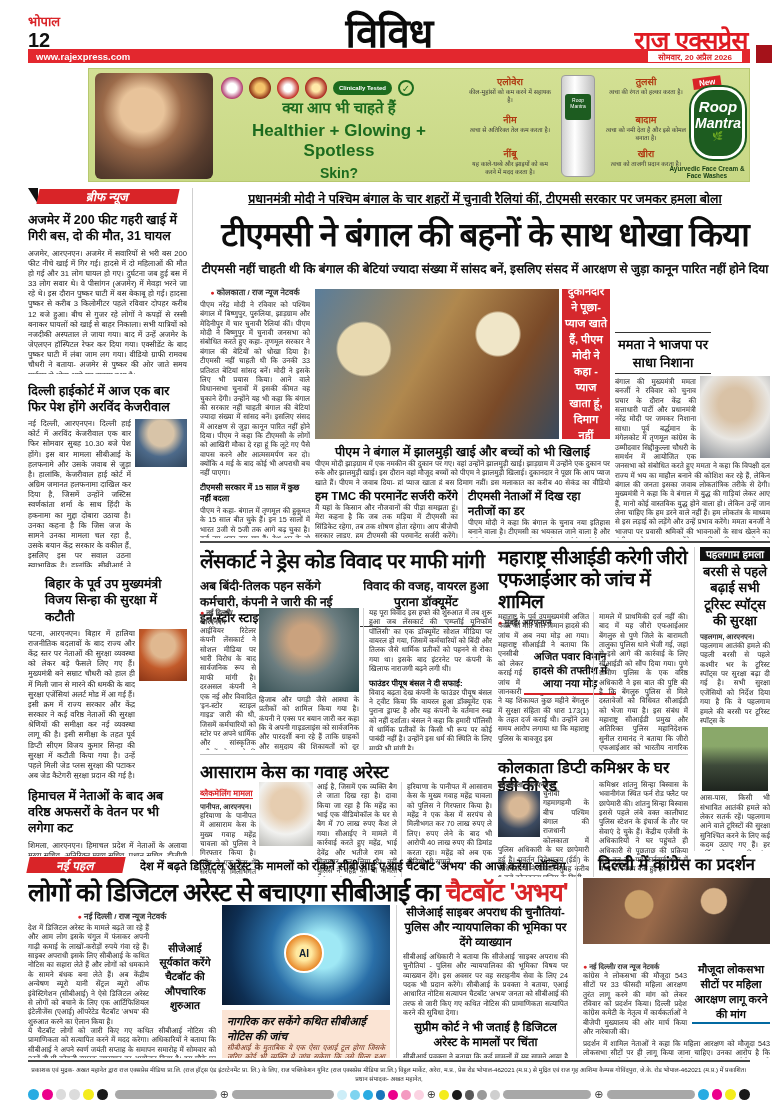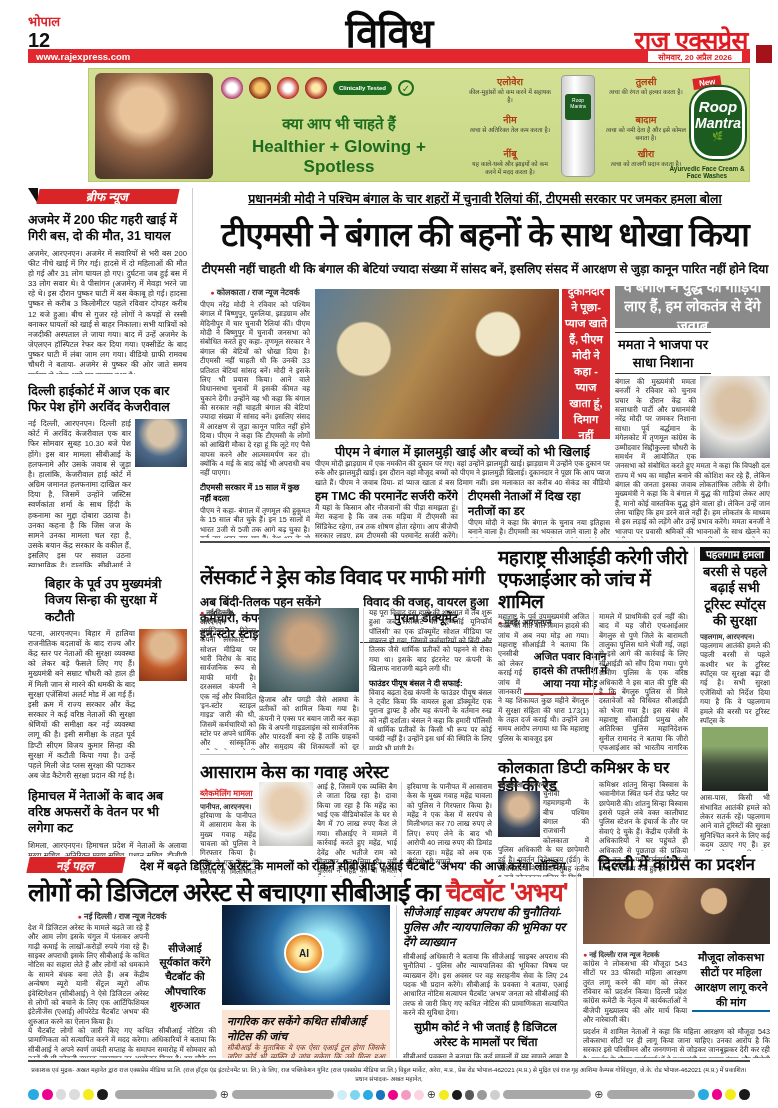--- a/index.html
+++ b/index.html
@@ -62,21 +62,21 @@
   <div class="abs ad clip" style="left:88px;top:68px;width:662px;height:114px;">
     <div class="abs" style="left:6px;top:4px;width:118px;height:106px;border-radius:6px;background:radial-gradient(circle at 40% 35%,#e8c39a 0 22%,#9c6b4a 40%,#5d4030 70%,#3a2a22 100%);"></div>
     <div class="abs" style="left:132px;top:8px;display:flex;gap:6px;">
       <span style="width:22px;height:22px;border-radius:50%;background:radial-gradient(#fff 30%,#b03a6e 70%);display:inline-block;"></span>
       <span style="width:22px;height:22px;border-radius:50%;background:radial-gradient(#f5c36a 30%,#8a2d12 70%);display:inline-block;"></span>
       <span style="width:22px;height:22px;border-radius:50%;background:radial-gradient(#fff 25%,#c0281e 70%);display:inline-block;"></span>
       <span style="width:22px;height:22px;border-radius:50%;background:radial-gradient(#ffe9a8 25%,#a8231c 70%);display:inline-block;"></span>
       <span style="background:#1c6b1e;color:#fff;font-size:6px;font-weight:bold;border-radius:9px;padding:2px 6px;height:14px;display:inline-flex;align-items:center;margin-top:4px;">Clinically Tested</span>
       <span style="width:16px;height:16px;border-radius:50%;border:2px solid #1c6b1e;color:#1c6b1e;font-size:10px;font-weight:bold;display:inline-flex;align-items:center;justify-content:center;margin-top:3px;">✓</span>
     </div>
-    <div class="abs" style="left:130px;top:44px;width:240px;text-align:center;">
+    <div class="abs" style="left:130px;top:28px;width:240px;text-align:center;">
       <div class="ad-green" style="font-size:15px;font-weight:bold;">क्या आप भी चाहते हैं</div>
       <div class="ad-green" style="font-size:17px;font-weight:800;margin-top:4px;">Healthier + Glowing + Spotless</div>
       <div class="ad-green" style="font-size:14px;font-weight:800;margin-top:4px;">Skin?</div>
     </div>
 
     <div class="abs" style="left:378px;top:6px;width:86px;text-align:center;">
       <div class="ing-name">एलोवेरा</div>
       <div class="ing-desc">कील-मुहांसों को कम करने में सहायक है।</div>
     </div>
     <div class="abs" style="left:378px;top:44px;width:86px;text-align:center;">
@@ -155,42 +155,39 @@
     <div class="bt2">पीएम ने कहा- बंगाल में तृणमूल की हुकूमत के 15 साल बीत चुके हैं। इन 15 सालों में भारत 3जी से 5जी तक आगे बढ़ चुका है। कई नए शहर बस गए हैं। देश भर के दो दर्जन शहरों तक मेट्रो पहुंच चुकी है। भारत ने चांद के दक्षिणी ध्रुव पर तिरंगा फहरा दिया है। 15 सालों में भारत दुनिया का तीसरा सबसे बड़ा स्टार्टअप इकोसिस्टम बन गया है। लेकिन इस दौर टीएमसी सरकार में इन 15 सालों में कुछ नहीं बदला।</div>
   </div>
 
   <div class="abs" style="left:315px;top:289px;width:244px;height:150px;background:radial-gradient(circle at 20% 40%,#e8d9b0 0 12%,transparent 13%),radial-gradient(circle at 75% 30%,#f0e6c8 0 10%,transparent 11%),linear-gradient(120deg,#5a7d9a,#b0884e 45%,#7a4a28 75%,#394a5c);"></div>
   <div class="abs hl" style="left:315px;top:443px;width:295px;font-size:12.5px;text-align:center;">पीएम ने बंगाल में झालमुड़ी खाई और बच्चों को भी खिलाई</div>
   <div class="abs stallbox" style="left:562px;top:289px;width:48px;height:150px;display:flex;align-items:center;justify-content:center;padding:3px;">
     <span>दुकानदार ने पूछा- प्याज खाते हैं, पीएम मोदी ने कहा - प्याज खाता हूं, दिमाग नहीं</span>
   </div>
   <div class="abs bt2 clip" style="left:315px;top:459px;width:295px;height:26px;">पीएम मोदी झाड़ग्राम में एक नमकीन की दुकान पर गए। वहां उन्होंने झालमुड़ी खाई। झाड़ग्राम में उन्होंने एक दुकान पर रुके और झालमुड़ी खाई। इस दौरान वहां मौजूद बच्चों को पीएम ने झालमुड़ी खिलाई। दुकानदार ने पूछा कि आप प्याज खाते हैं। पीएम ने जवाब दिया- हां प्याज खाता हूं बस दिमाग नहीं। इस मुलाकात का करीब 40 सेकंड का वीडियो अपने सोशल मीडिया अकाउंट पर शेयर किया। साथ ही कुछ तस्वीरें भी शेयर कीं।</div>
 
-  <div class="abs graybox" style="left:615px;top:286px;width:155px;height:42px;display:flex;align-items:center;justify-content:center;padding:2px 6px;">
-    <span>वे बंगाल में युद्ध की गाड़ियां लाए हैं, हम लोकतंत्र से देंगे जवाब</span>
-  </div>
   <div class="abs clip" style="left:615px;top:332px;width:155px;height:206px;">
     <div class="hl" style="font-size:13px;text-align:center;border-top:1px solid #333;border-bottom:1px solid #333;padding:2px 0;width:96px;">ममता ने भाजपा पर साधा निशाना</div>
     <div style="float:right;width:70px;height:82px;margin:2px 0 3px 4px;background:radial-gradient(circle at 50% 35%,#d9c2a6 0 26%,#e8e6e2 55%,#8a8f96 100%);"></div>
     <div class="bt2" style="margin-top:3px;">बंगाल की मुख्यमंत्री ममता बनर्जी ने रविवार को चुनाव प्रचार के दौरान केंद्र की सत्ताधारी पार्टी और प्रधानमंत्री नरेंद्र मोदी पर जमकर निशाना साधा। पूर्व बर्द्धमान के मंगेलकोट में तृणमूल कांग्रेस के उम्मीदवार सिद्दीकुल्ला चौधरी के समर्थन में आयोजित एक जनसभा को संबोधित करते हुए ममता ने कहा कि विपक्षी दल राज्य में भय का माहौल बनाने की कोशिश कर रहे हैं, लेकिन बंगाल की जनता इसका जवाब लोकतांत्रिक तरीके से देगी। मुख्यमंत्री ने कहा कि वे बंगाल में युद्ध की गाड़ियां लेकर आए हैं, मानो कोई वास्तविक युद्ध होने वाला हो। लेकिन उन्हें जान लेना चाहिए कि हम डरने वाले नहीं हैं। हम लोकतंत्र के माध्यम से इस लड़ाई को लड़ेंगे और उन्हें प्रभाव करेंगे। ममता बनर्जी ने भाजपा पर प्रवासी श्रमिकों की भावनाओं के साथ खेलने का गंभीर आरोप लगाया। उन्होंने दावा किया कि बाहर से आने वाले मजदूरों को धार्मिक डंडों की शपथ दिलाकर भाजपा के पक्ष में मतदान करने के लिए मजबूर किया जा रहा है। मुख्यमंत्री ने दांव कसते हुए कहा कि प्रवासी श्रमिकों को गीता और अन्य धर्मग्रंथों की कसम खिलाई जा रही है कि वे भाजपा को ही वोट देंगे। यह राजनीति का गिरता हुआ स्तर है।</div>
   </div>
 
   <div class="abs clip" style="left:315px;top:488px;width:143px;height:50px;">
     <div class="hl" style="font-size:11.5px;">हम TMC की परमानेंट सर्जरी करेंगे</div>
     <div class="bt2">मैं यहां के किसान और नौजवानों की पीड़ा समझता हूं। मेरा कहना है कि जब तक मड़िया में टीएमसी का सिंडिकेट रहेगा, तब तक शोषण होता रहेगा। आप बीजेपी सरकार लाइए, हम टीएमसी की परमानेंट सर्जरी करेंगे। टीएमसी की सरकार बंगाल टाइगर की खाल में डर गई है। यह बंगाल टाइगर वहां की जनता है।</div>
   </div>
   <div class="abs clip col-rule" style="left:462px;top:488px;width:148px;height:50px;padding-left:5px;">
     <div class="hl" style="font-size:11.5px;">टीएमसी नेताओं में दिख रहा नतीजों का डर</div>
     <div class="bt2">पीएम मोदी ने कहा कि बंगाल के चुनाव नया इतिहास बनाने वाला है। टीएमसी का भयकाल जाने वाला है और बीजेपी का सेवाकाल आने वाला है। 4 मई के नतीजे क्या होंगे इसका असर अभी से ही टीएमसी के नेताओं की भाषा में दिख रहा है।</div>
   </div>
 
   <div class="abs rule-h" style="left:200px;top:541px;width:570px;"></div>
 
   <div class="abs" style="left:200px;top:547px;width:292px;">
-    <h2 class="hl" style="font-size:20px;letter-spacing:-.5px;white-space:nowrap;overflow:hidden;margin-top:16px;">लेंसकार्ट ने ड्रेस कोड विवाद पर माफी मांगी</h2>
+    <h2 class="hl" style="font-size:20px;letter-spacing:-.5px;white-space:nowrap;overflow:hidden;">लेंसकार्ट ने ड्रेस कोड विवाद पर माफी मांगी</h2>
     <div style="display:flex;margin-top:4px;">
       <div class="hl" style="font-size:12px;width:152px;line-height:1.35;">अब बिंदी-तिलक पहन सकेंगे कर्मचारी, कंपनी ने जारी की नई इन-स्टोर स्टाइल गाइडलाइन</div>
       <div class="hl" style="font-size:12px;width:132px;margin-left:8px;text-align:center;border-bottom:1px solid #333;line-height:1.35;">विवाद की वजह, वायरल हुआ पुराना डॉक्यूमेंट</div>
     </div>
   </div>
   <div class="abs clip" style="left:200px;top:608px;width:56px;height:142px;">
     <div class="byline" style="font-size:7px;"><span class="dot">●</span> <span>नई दिल्ली/ आरएनएन</span></div>
     <div class="bt2">आईवियर रिटेलर कंपनी लेंसकार्ट ने सोशल मीडिया पर भारी विरोध के बाद सार्वजनिक रूप से माफी मांगी है। दरअसल कंपनी ने एक नई और विवादित 'इन-स्टोर स्टाइल गाइड' जारी की थी, जिसमें कर्मचारियों को स्टोर पर अपने धार्मिक और सांस्कृतिक प्रतीकों को पहनने की अनुमति नहीं दी गई है। लेंसकार्ट की गाइडलाइंस में अब बिंदी, तिलक,</div>
   </div>
   <div class="abs" style="left:259px;top:608px;width:100px;height:84px;background:radial-gradient(circle at 45% 38%,#caa27e 0 20%,#6b7d80 50%,#2e4a4e 100%);"></div>
@@ -269,30 +266,30 @@
 
   <div class="abs" style="left:222px;top:905px;width:168px;height:100px;background:radial-gradient(circle at 60% 45%,#9fe8f5 0 16%,#2a6fa8 45%,#0e2e52 80%,#091a30 100%);">
     <div style="position:absolute;left:62px;top:28px;width:40px;height:40px;border-radius:50%;background:radial-gradient(#ffe9a0 0 30%,#e8892a 70%);border:2px solid #fff;display:flex;align-items:center;justify-content:center;font-size:10px;font-weight:bold;color:#123;">AI</div>
   </div>
   <div class="abs peachbox clip" style="left:222px;top:1010px;width:168px;height:48px;padding:3px 5px;">
     <div class="hl" style="font-size:11px;">नागरिक कर सकेंगे कथित सीबीआई नोटिस की जांच</div>
     <div class="bt2" style="color:#6b2a14;">सीबीआई के मुताबिक ये एक ऐसा एआई टूल होगा जिसके जरिए कोई भी व्यक्ति ये जांच सकेगा कि उसे मिला हुआ सीबीआई का नोटिस असली है या फेक है। ये काम आम नागरिक घर बैठे कर सकेंगे और इस तरह फर्जी सीबीआई नोटिस के चंगुल में फंसने से बच सकेंगे।</div>
   </div>
 
   <div class="abs clip col-rule" style="left:396px;top:905px;width:172px;height:153px;padding-left:6px;">
-    <div class="hl" style="font-size:11.5px;line-height:1.3;font-style:italic;">सीजेआई साइबर अपराध की चुनौतियां-पुलिस और न्यायपालिका की भूमिका पर देंगे व्याख्यान</div>
+    <div class="hl" style="font-size:11.5px;text-align:center;line-height:1.3;">सीजेआई साइबर अपराध की चुनौतियां-पुलिस और न्यायपालिका की भूमिका पर देंगे व्याख्यान</div>
     <div class="bt2" style="margin-top:2px;">सीबीआई अधिकारी ने बताया कि सीजेआई 'साइबर अपराध की चुनौतियां - पुलिस और न्यायपालिका की भूमिका' विषय पर व्याख्यान देंगे। इस अवसर पर वह सराहनीय सेवा के लिए 24 पदक भी प्रदान करेंगे। सीबीआई के प्रवक्ता ने बताया, एआई आधारित नोटिस सत्यापन चैटबॉट 'अभय' जनता को सीबीआई की तरफ से जारी किए गए कथित नोटिस की प्रामाणिकता सत्यापित करने की सुविधा देगा।</div>
     <div class="hl" style="font-size:11.5px;text-align:center;line-height:1.3;margin-top:3px;">सुप्रीम कोर्ट ने भी जताई है डिजिटल अरेस्ट के मामलों पर चिंता</div>
     <div class="bt2" style="margin-top:2px;">सीबीआई प्रवक्ता ने बताया कि कई मामलों में यह सामने आया है कि सीबीआई अधिकारियों के रूप में खुद को पेश करने वाले ठगों ने एजेंसी की ओर से जारी किए गए फर्जी नोटिस दिखाकर जनता को धमकाया है, उन्हें 'डिजिटल अरेस्ट' किया है और इस दौरान करोड़ों रुपये की उगाही की है। सुप्रीम कोर्ट ने हाल ही में चिंता जताई थी कि साइबर अपराधियों ने डिजिटल अरेस्ट जैसी धोखाधड़ी कर लोगों को कुल 54,000 करोड़ रुपये की चपत लगाई है। सुप्रीम कोर्ट ने इस खतरे को 'लूट या डकैती' करार दिया था।</div>
   </div>
 
   <div class="abs clip col-rule" style="left:576px;top:852px;width:194px;height:206px;padding-left:6px;">
     <h2 class="hl" style="font-size:16.5px;text-align:center;white-space:nowrap;overflow:hidden;">दिल्ली में कांग्रेस का प्रदर्शन</h2>
     <div style="width:100%;height:66px;margin-top:3px;background:radial-gradient(circle at 30% 40%,#caa06a 0 10%,transparent 11%),radial-gradient(circle at 70% 35%,#d9b48a 0 9%,transparent 10%),linear-gradient(115deg,#6a4a3a,#9a6a4a 40%,#3a2e28 80%);"></div>
-    <div style="display:flex;margin-top:6px;">
+    <div style="display:flex;margin-top:18px;">
       <div style="width:104px;">
         <div class="byline" style="font-size:7px;"><span class="dot">●</span> <span>नई दिल्ली/ राज न्यूज नेटवर्क</span></div>
         <div class="bt2">कांग्रेस ने लोकसभा की मौजूदा 543 सीटों पर 33 फीसदी महिला आरक्षण तुरंत लागू करने की मांग को लेकर रविवार को प्रदर्शन किया। दिल्ली प्रदेश कांग्रेस कमेटी के नेतृत्व में कार्यकर्ताओं ने बीजेपी मुख्यालय की ओर मार्च किया और नारेबाजी की।</div>
       </div>
       <div class="hl" style="width:78px;margin-left:5px;font-size:11px;text-align:center;line-height:1.35;border-bottom:2px solid #0369a1;height:62px;">मौजूदा लोकसभा सीटों पर महिला आरक्षण लागू करने की मांग</div>
     </div>
     <div class="bt2" style="margin-top:2px;">प्रदर्शन में शामिल नेताओं ने कहा कि महिला आरक्षण को मौजूदा 543 लोकसभा सीटों पर ही लागू किया जाना चाहिए। उनका आरोप है कि सरकार इसे परिसीमन और जनगणना से जोड़कर जानबूझकर देरी कर रही है। प्रदर्शन के दौरान कार्यकर्ताओं ने प्रधानमंत्री का पुतला फूंका और बीजेपी दफ्तर की ओर बढ़ने की कोशिश की। इस दौरान उनके हाथों में पोस्टर भी थे।</div>
   </div>
 
   <div class="abs rule-h" style="left:28px;top:1060px;width:722px;height:1.5px;"></div>

